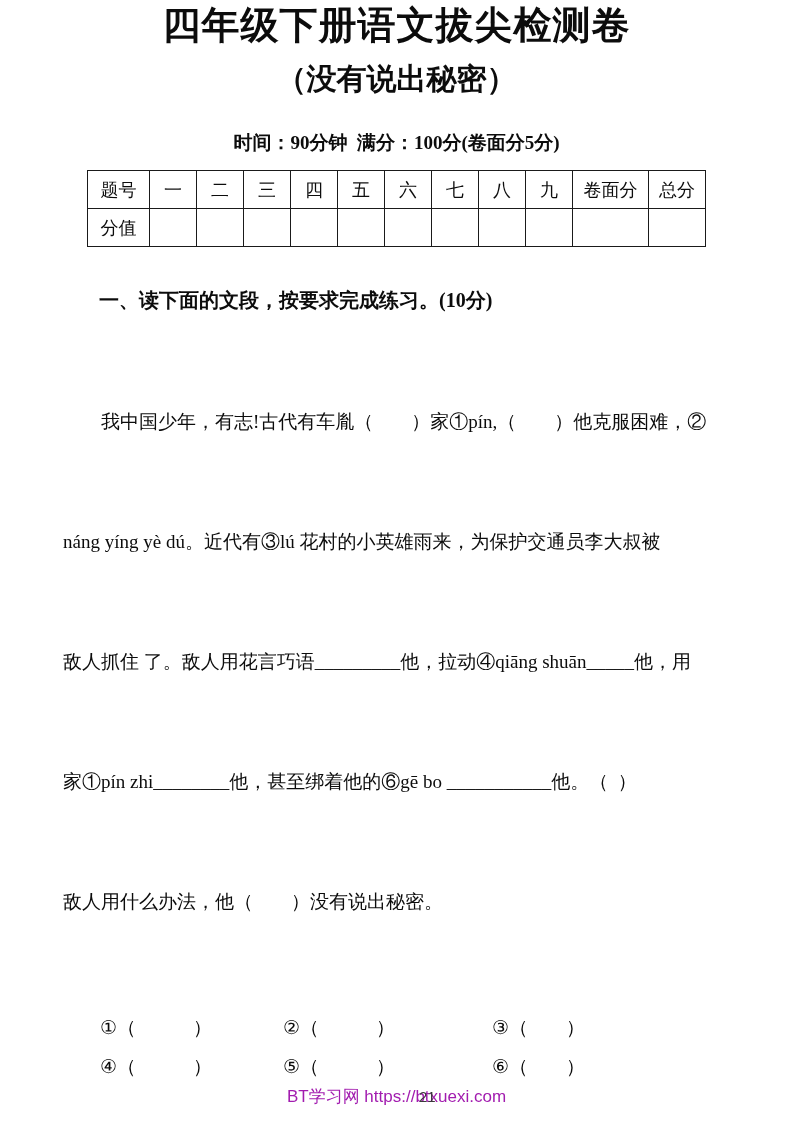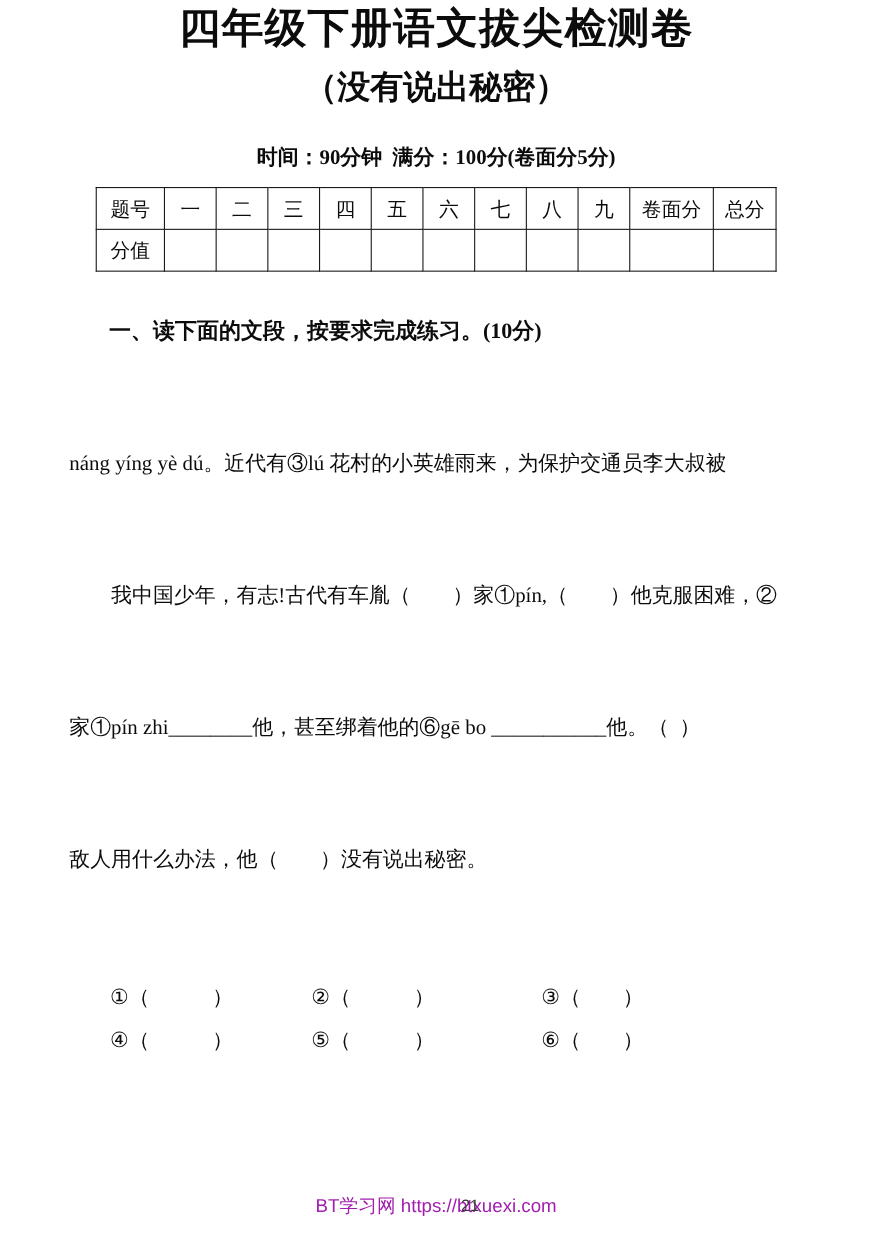--- a/index.html
+++ b/index.html
@@ -152,22 +152,23 @@
       <td></td>
     </tr>
   </tbody>
     </table>
 
   <div class="content">
 
     <div class="sec-heading">一、读下面的文段，按要求完成练习。(10分)</div>
 
     <div class="passage">
+      <div class="p-line indent">我中国少年，有志!古代有车胤（        ）家①pín,（        ）他克服困难，②</div>
       <div class="p-line">náng yíng yè dú。近代有③lú 花村的小英雄雨来，为保护交通员李大叔被</div>
-      <div class="p-line indent">我中国少年，有志!古代有车胤（        ）家①pín,（        ）他克服困难，②</div>
+      <div class="p-line">敌人抓住 了。敌人用花言巧语_________他，拉动④qiāng shuān_____他，用</div>
       <div class="p-line">家①pín zhi________他，甚至绑着他的⑥gē bo ___________他。（  ）</div>
       <div class="p-line">敌人用什么办法，他（        ）没有说出秘密。</div>
     </div>
 
 
     <div class="blank-row">
       <span class="b1">①（            ）</span>
       <span class="b2">②（            ）</span>
       <span class="b3">③（        ）</span>
     </div>

